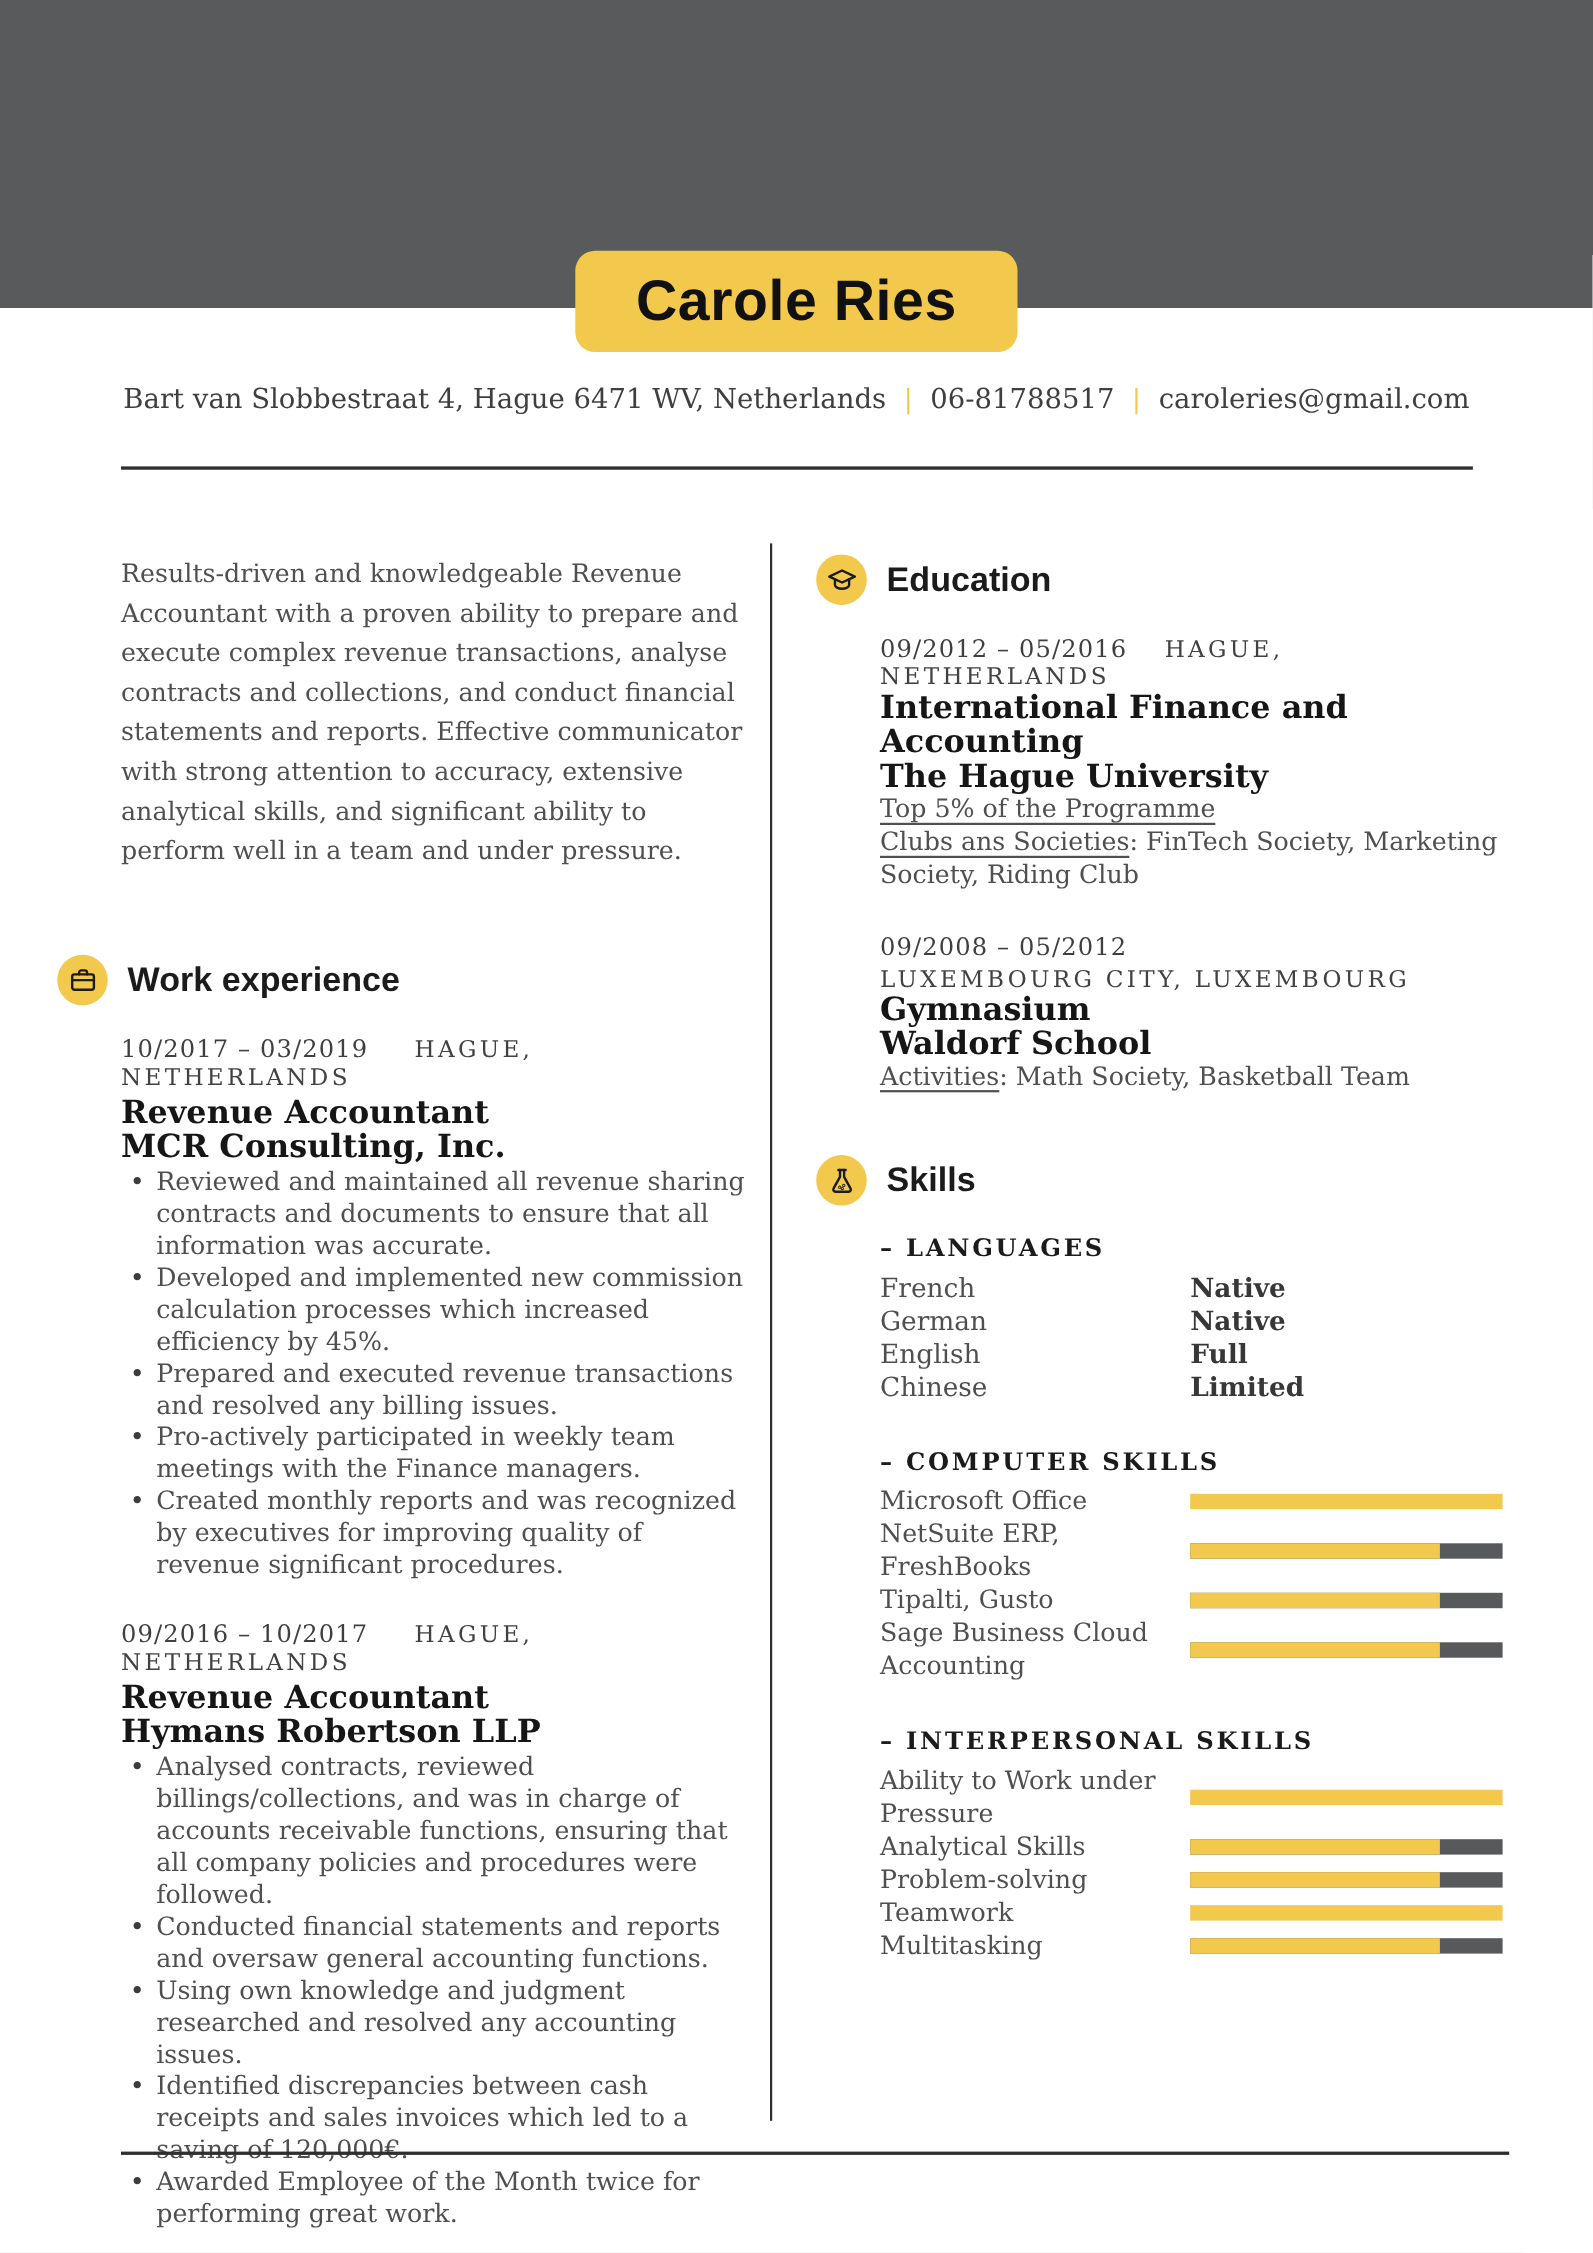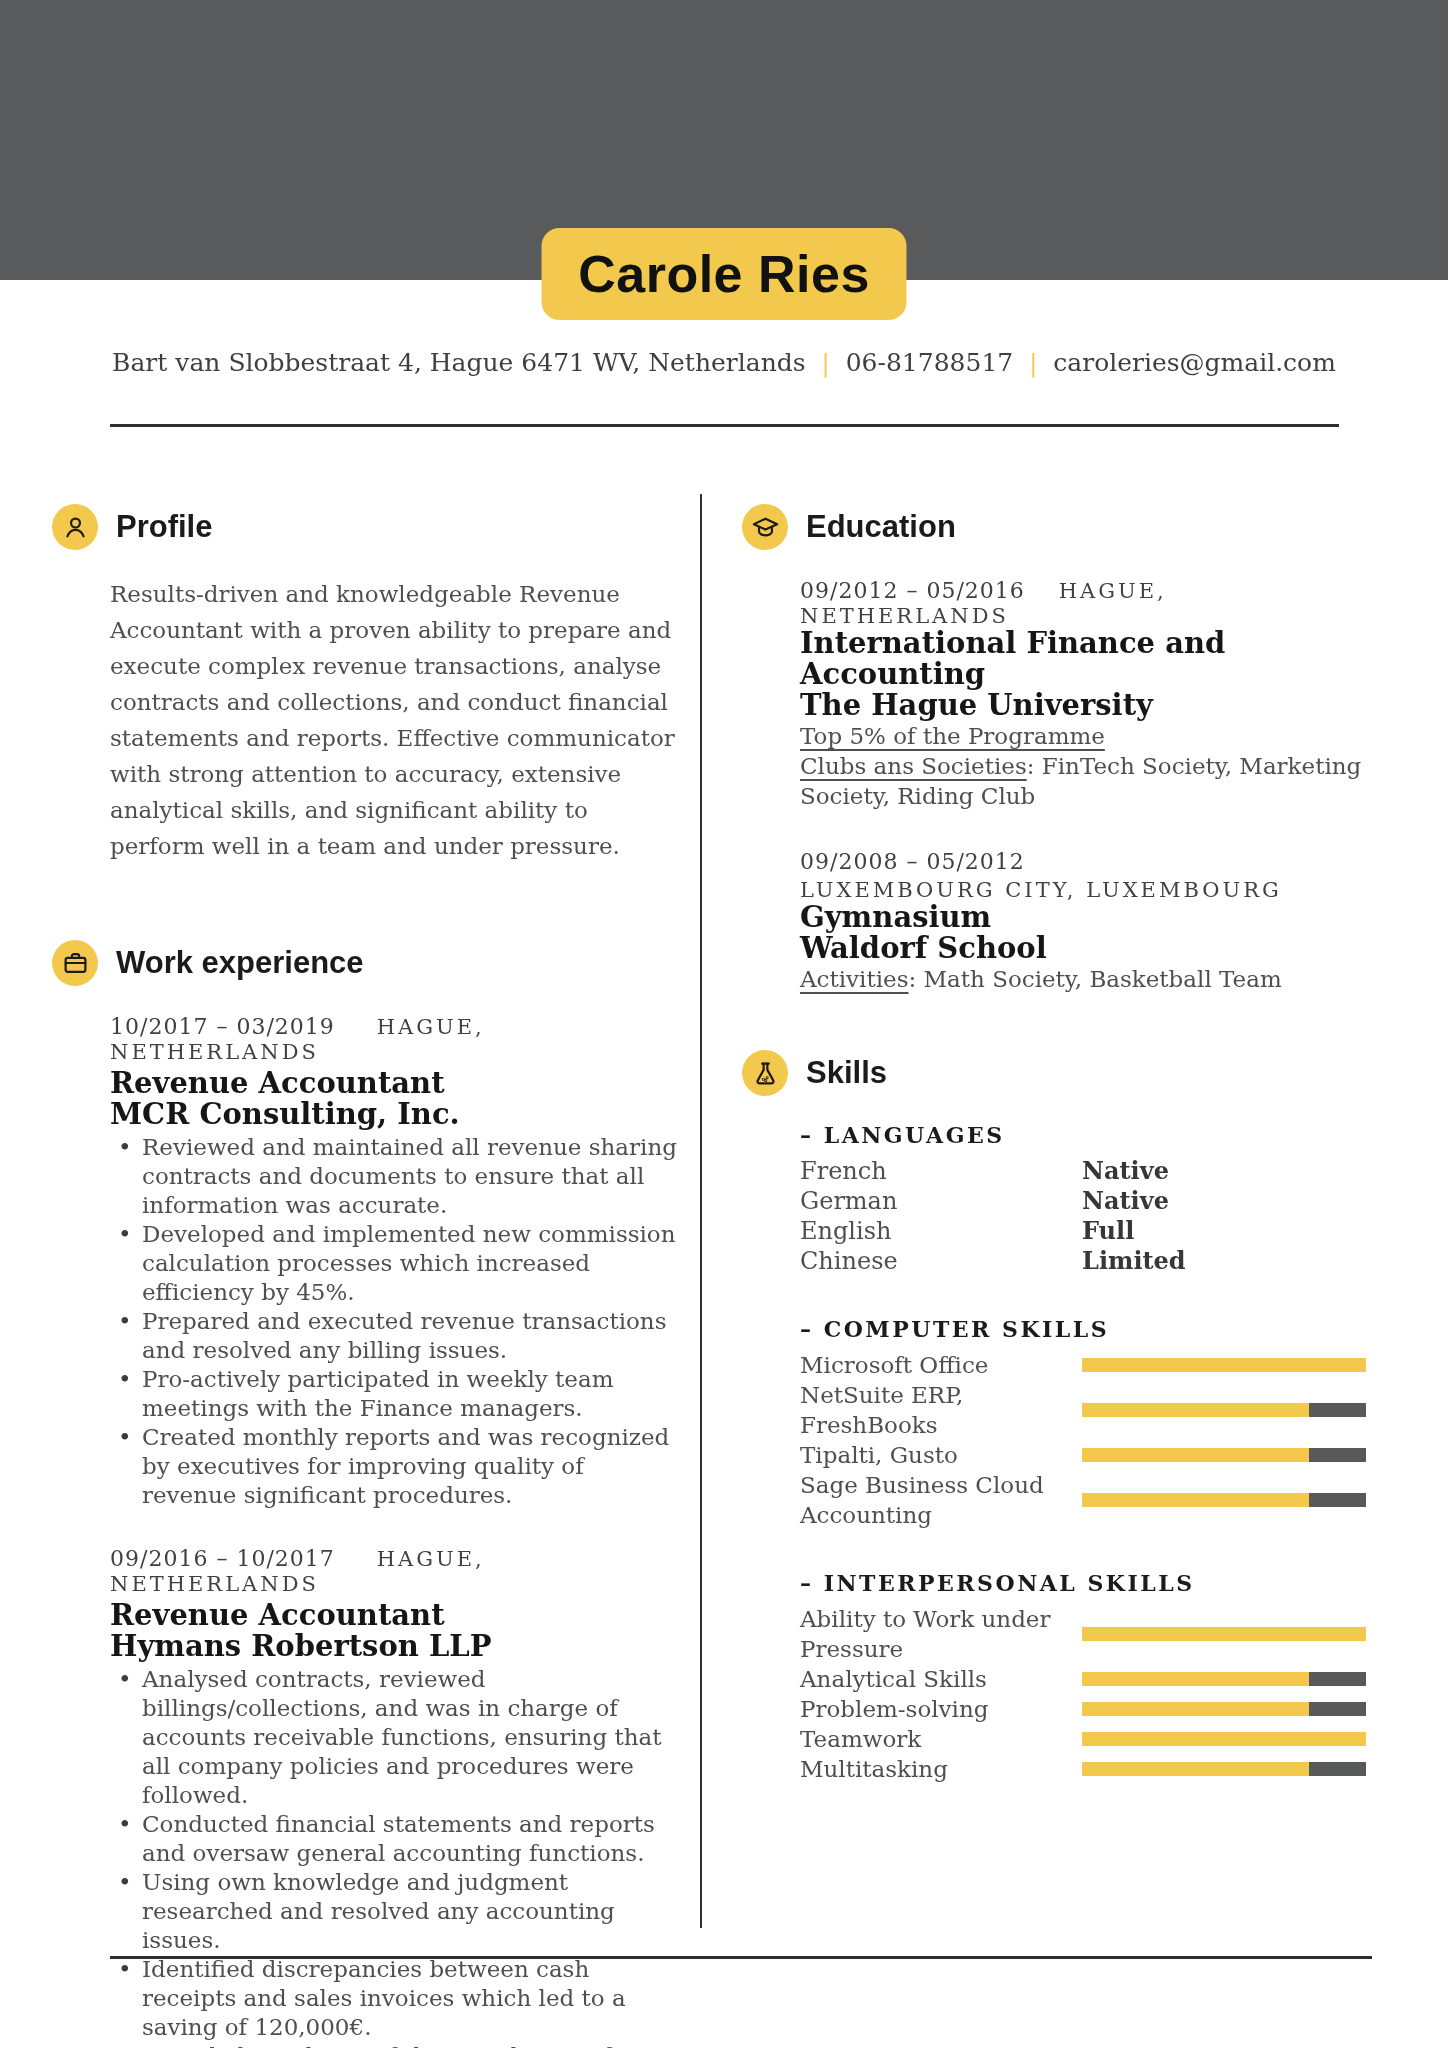--- a/index.html
+++ b/index.html
@@ -14,21 +14,21 @@
   html,body{background:#e9e9e9;}
   .page{
     position:relative;width:1448px;height:2048px;margin:0 auto;
     background:#ffffff;overflow:hidden;
     font-family:"DejaVu Serif","Liberation Serif",serif;color:var(--body);
   }
   
   .band{position:absolute;top:0;left:0;width:100%;height:280px;background:var(--band);}
   .name-plate{
     position:absolute;top:228px;left:50%;transform:translateX(-50%);
-    width:365px;height:92px;background:var(--accent);border-radius:18px;
+    width:402px;height:92px;background:var(--accent);border-radius:18px;
     display:flex;align-items:center;justify-content:center;
   }
   .name-plate h1{
     font-family:"Liberation Sans",sans-serif;font-weight:700;font-size:52px;
     color:#111;letter-spacing:.5px;
   }
   .contact{
     position:absolute;top:348px;left:0;width:100%;text-align:center;
     font-size:25px;color:var(--muted);
   }
@@ -99,29 +99,20 @@
     <span>Bart van Slobbestraat 4, Hague 6471 WV, Netherlands</span><span class="sep">|</span><span>06-81788517</span><span class="sep">|</span><span>caroleries@gmail.com</span>
   </div>
 
   <div class="rule top"></div>
 
   <div class="columns">
 
     <div class="col-left">
 
       <div class="section">
-        <div class="sec-head">
-          <span class="sec-icon">
-            <svg viewBox="0 0 26 26">
-                <circle cx="13" cy="8.7" r="4.3"></circle>
-                <path d="M5.2 21.5c1.6-4.2 4.4-6.3 7.8-6.3s6.2 2.1 7.8 6.3"></path>
-              </svg>
-          </span>
-          <span class="sec-title">Profile</span>
-        </div>
         <div class="sec-body">
           <p class="profile-text">Results-driven and knowledgeable Revenue Accountant with a proven ability to prepare and execute complex revenue transactions, analyse contracts and collections, and conduct financial statements and reports. Effective communicator with strong attention to accuracy, extensive analytical skills, and significant ability to perform well in a team and under pressure.</p>
         </div>
       </div>
 
       <div class="section">
         <div class="sec-head">
           <span class="sec-icon">
             <svg viewBox="0 0 26 26">
                 <rect x="3.5" y="7.5" width="19" height="13.5" rx="2"></rect>

